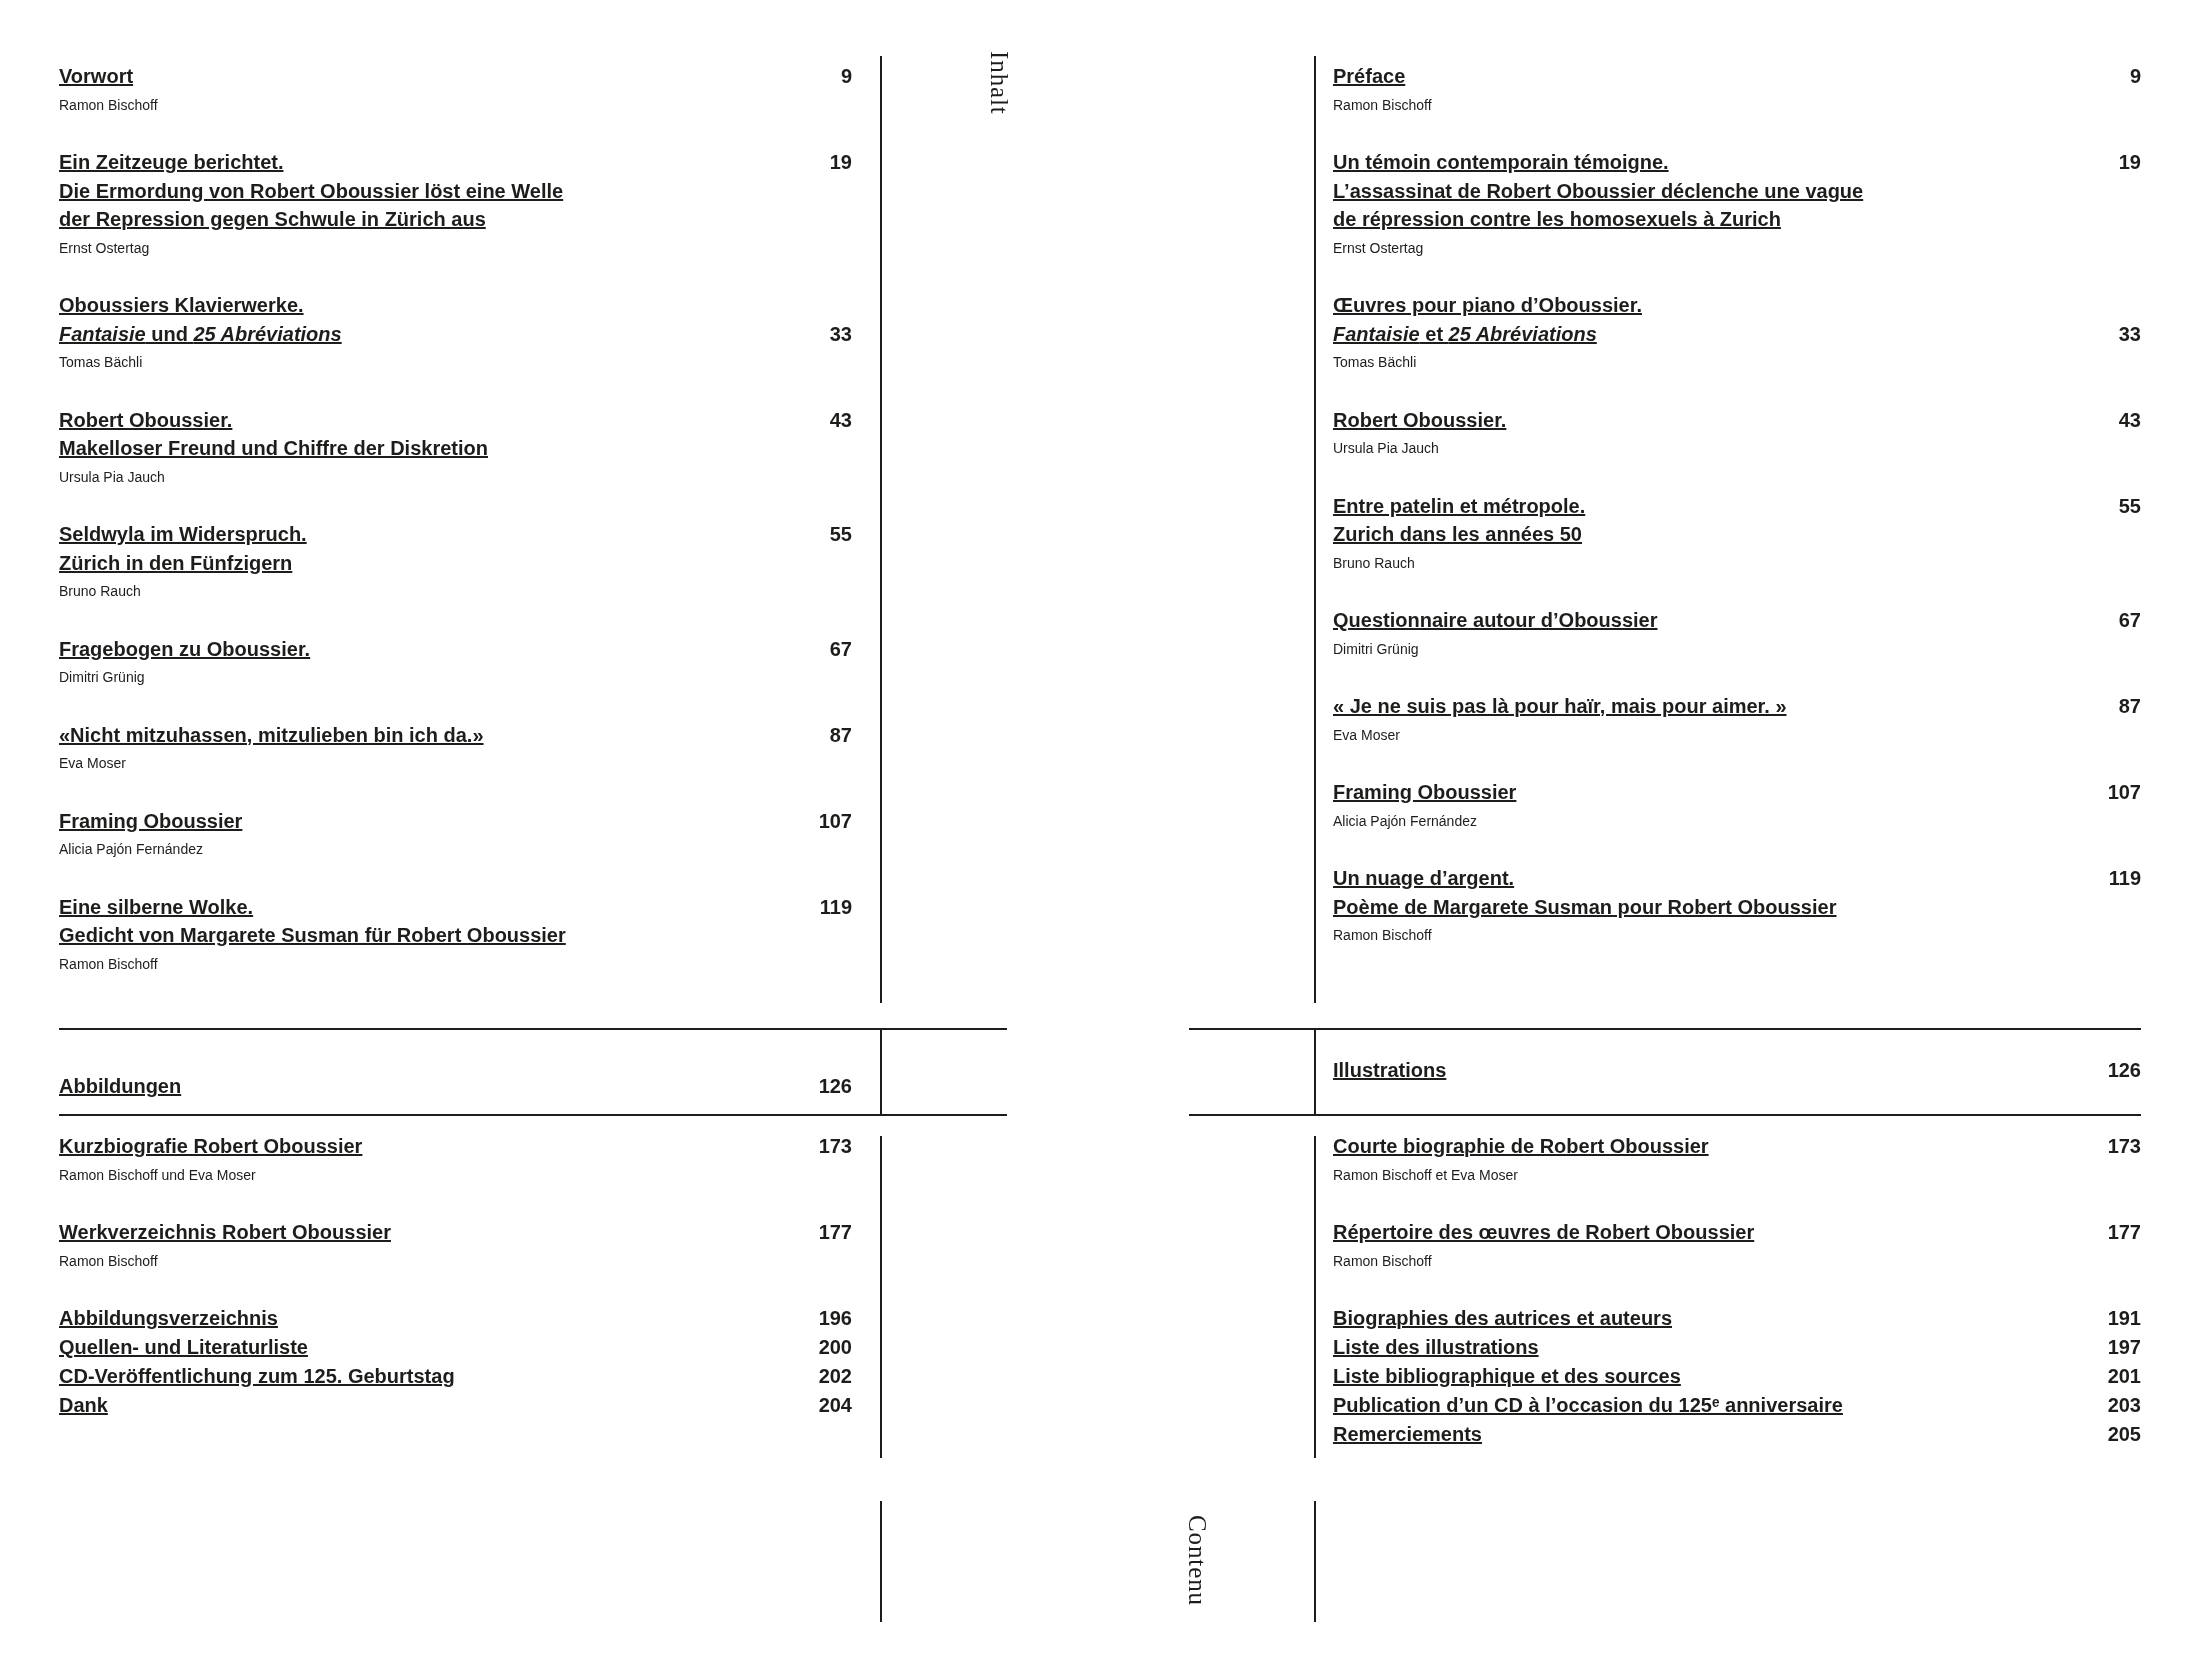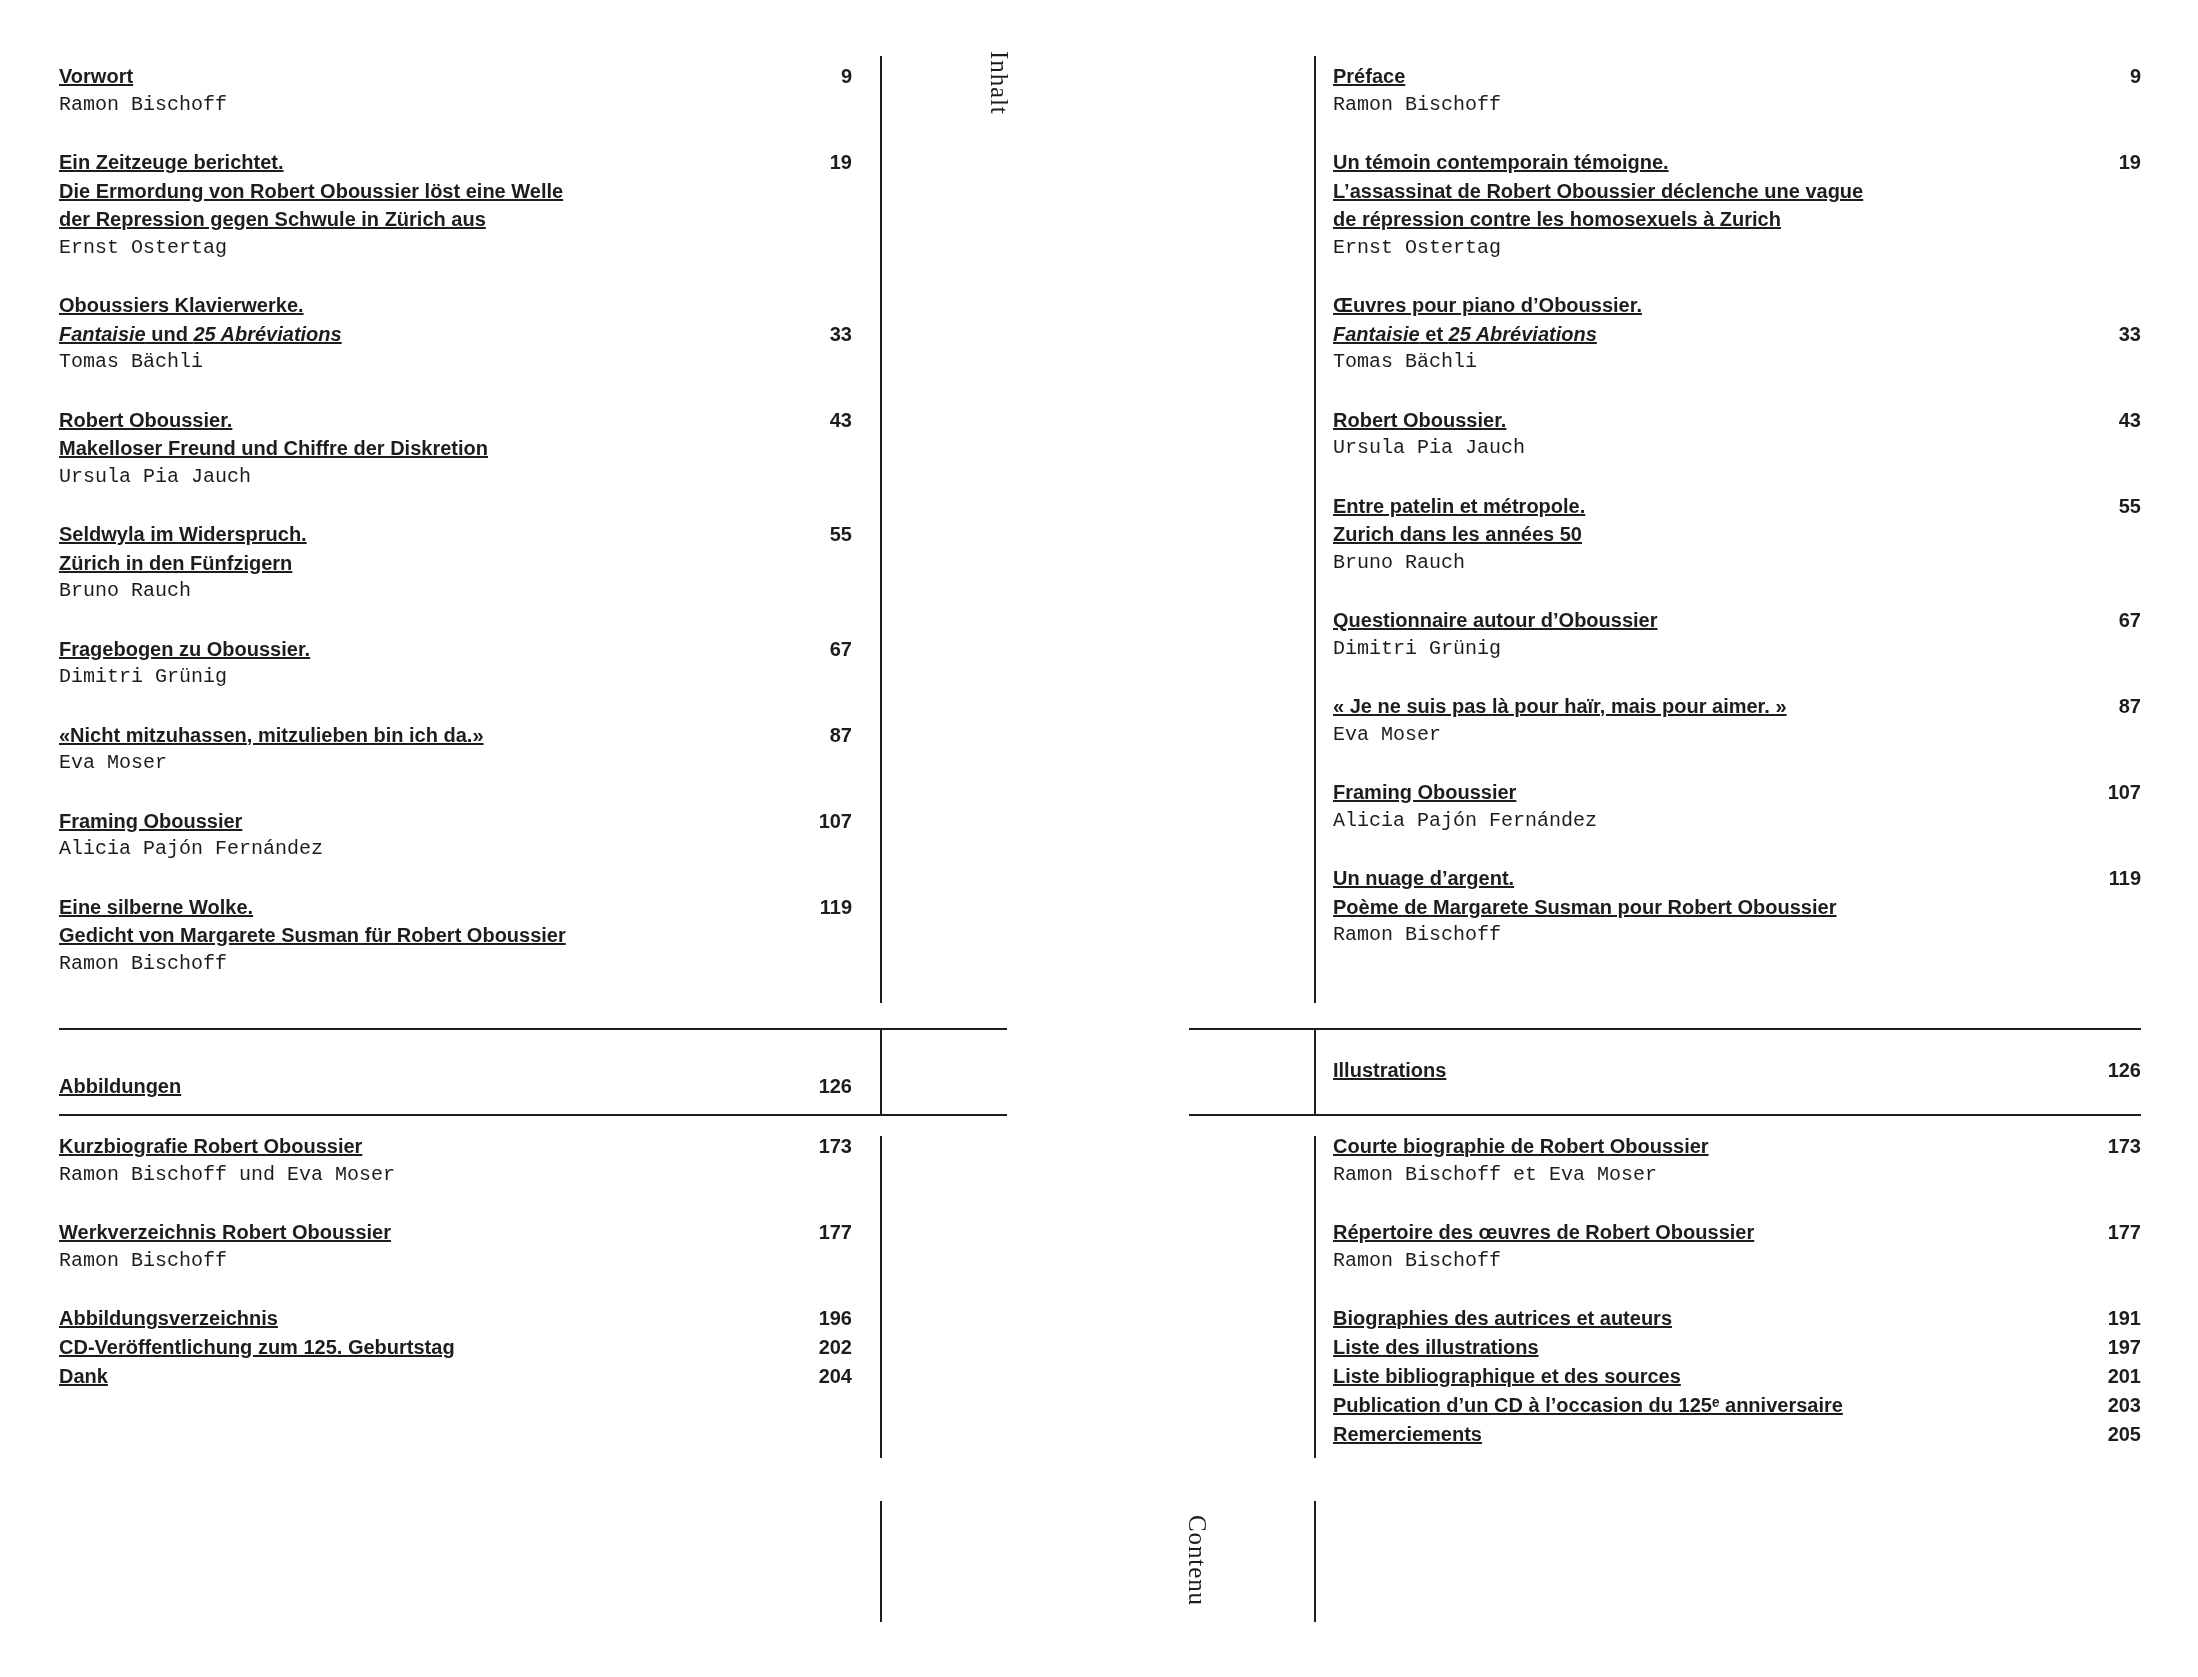--- a/index.html
+++ b/index.html
@@ -10,21 +10,21 @@
     background: #ffffff;
     overflow: hidden;
     font-family: "Liberation Sans", sans-serif;
     color: #1d1d1b;
   }
 
   
   .line { position: relative; height: 28.5px; line-height: 28.5px; white-space: nowrap; }
   .list-line { height: 29px; line-height: 29px; }
   .title { font-family: "Liberation Sans", sans-serif; font-weight: 700; font-size: 20px; color: #1d1d1b; text-decoration: underline; }
-  .author { font-family: Liberation Mono, monospace; font-weight: 400; font-size: 20px; color: #1d1d1b; }
+  .author { font-family: Liberation Sans, sans-serif; font-weight: 400; font-size: 14px; color: #1d1d1b; }
   .italic { font-style: italic; }
   .pagenum {
     position: absolute; right: 0; top: 0;
     font-family: "Liberation Sans", sans-serif;
     font-weight: 700; font-size: 20px; color: #1d1d1b;
   }
   .entry { margin-bottom: 29px; }
   .entry:last-child { margin-bottom: 0; }
 
   
@@ -126,20 +126,21 @@
         <div class="line title"><span>Kurzbiografie Robert Oboussier</span><span class="pagenum">173</span></div>
         <div class="line author"><span>Ramon Bischoff und Eva Moser</span></div>
       </div>
       <div class="entry">
         <div class="line title"><span>Werkverzeichnis Robert Oboussier</span><span class="pagenum">177</span></div>
         <div class="line author"><span>Ramon Bischoff</span></div>
       </div>
     </section>
   <section class="block" id="g-list">
       <div class="line list-line title"><span>Abbildungsverzeichnis</span><span class="pagenum">196</span></div>
+      <div class="line list-line title"><span>Quellen- und Literaturliste</span><span class="pagenum">200</span></div>
       <div class="line list-line title"><span>CD-Veröffentlichung zum 125. Geburtstag</span><span class="pagenum">202</span></div>
       <div class="line list-line title"><span>Dank</span><span class="pagenum">204</span></div>
     </section>
 
   <section class="block" id="f-main">
       <div class="entry">
         <div class="line title"><span>Préface</span><span class="pagenum">9</span></div>
         <div class="line author"><span>Ramon Bischoff</span></div>
       </div>
       <div class="entry">

